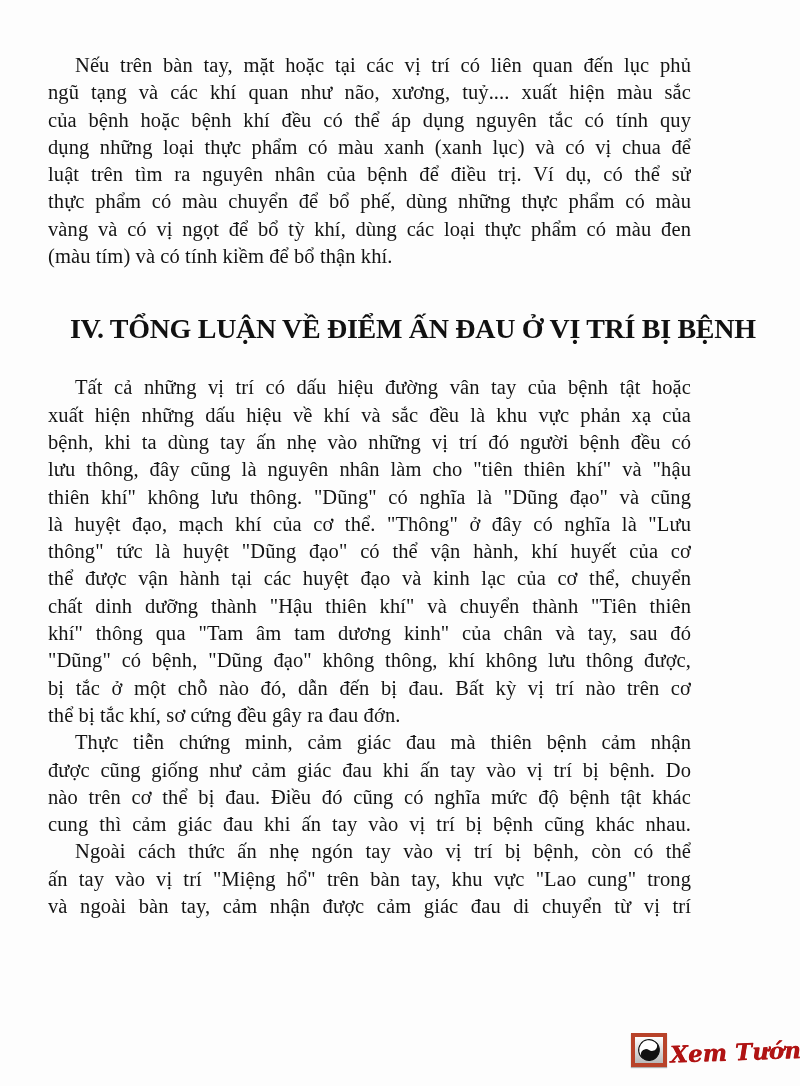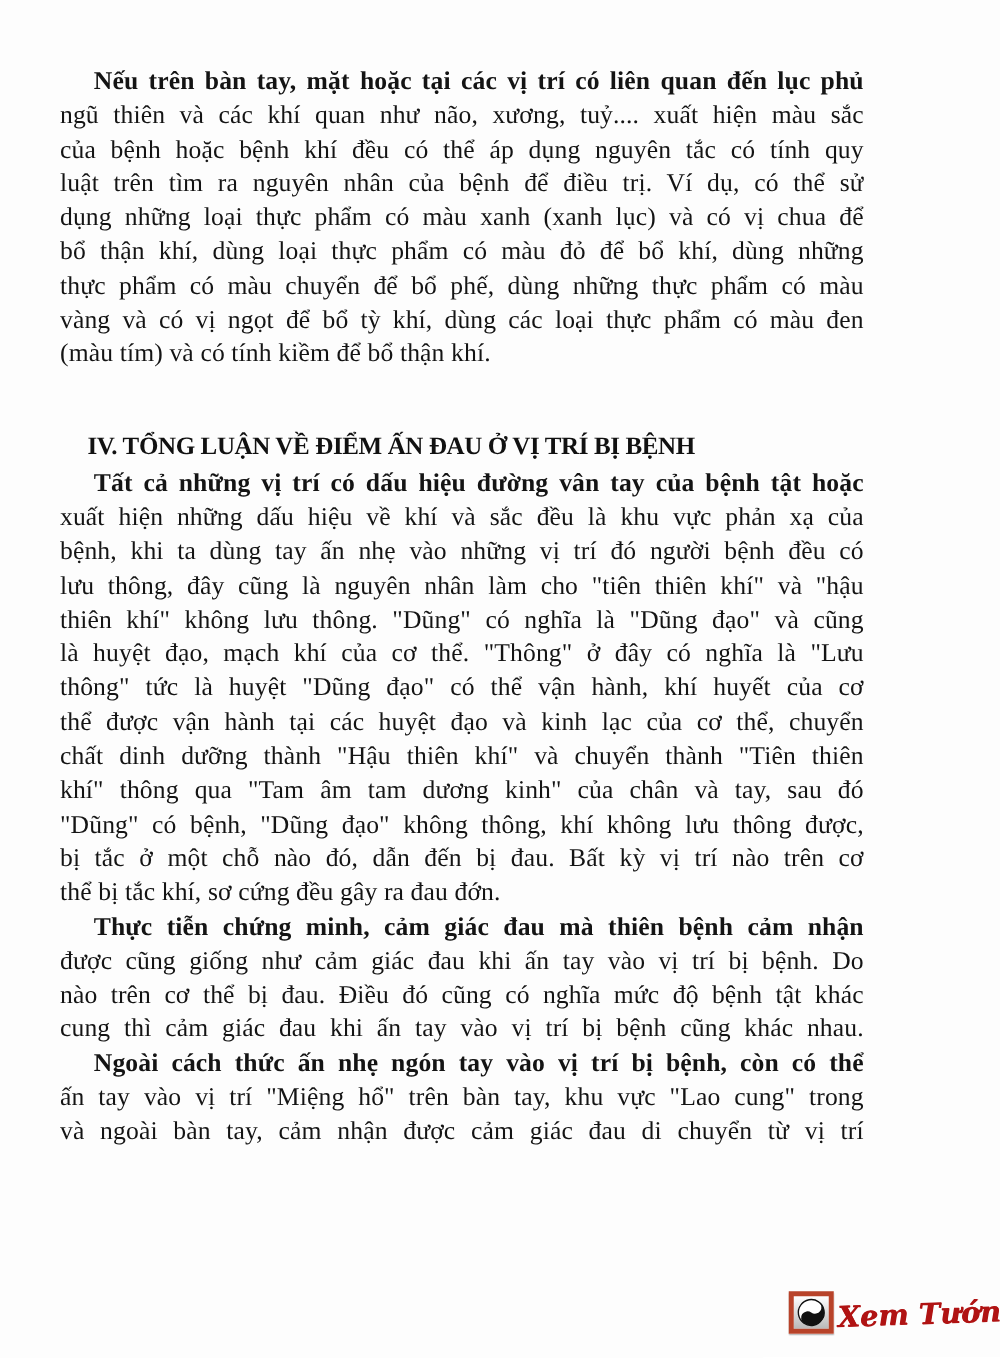--- a/index.html
+++ b/index.html
@@ -30,31 +30,31 @@
     line-height: 27.3px;
     height: 27.3px;
     text-align: justify;
     text-align-last: justify;
     white-space: normal;
     overflow: hidden;
     letter-spacing: 0.1px;
   }
   .line.indent {
     padding-left: 27px;
-    font-weight: bold;
   }
   .line.last {
     text-align-last: left;
   }
   .heading {
-    font-size: 20px;
+    font-size: 28px;
     font-weight: 700;
     letter-spacing: -0.3px;
     line-height: 34px;
     margin-top: 42px;
+    margin-bottom: 28px;
     padding-left: 22px;
     white-space: nowrap;
     color: #111111;
   }
   .watermark {
     position: absolute;
     left: 631px;
     top: 1033px;
     display: flex;
     align-items: center;
@@ -86,25 +86,24 @@
   }
 </style>
 </head>
 <body>
 
 <div class="page">
 
   <div class="text-column">
       <div class="para">
         <div class="line indent">Nếu trên bàn tay, mặt hoặc tại các vị trí có liên quan đến lục phủ</div>
-        <div class="line">ngũ thiên và các khí quan như não, xương, tuỷ.... xuất hiện màu sắc</div>
+        <div class="line">ngũ tạng và các khí quan như não, xương, tuỷ.... xuất hiện màu sắc</div>
         <div class="line">của bệnh hoặc bệnh khí đều có thể áp dụng nguyên tắc có tính quy</div>
+        <div class="line">dụng những loại thực phẩm có màu xanh (xanh lục) và có vị chua để</div>
         <div class="line">luật trên tìm ra nguyên nhân của bệnh để điều trị. Ví dụ, có thể sử</div>
-        <div class="line">dụng những loại thực phẩm có màu xanh (xanh lục) và có vị chua để</div>
-        <div class="line">bổ thận khí, dùng loại thực phẩm có màu đỏ để bổ khí, dùng những</div>
         <div class="line">thực phẩm có màu chuyển để bổ phế, dùng những thực phẩm có màu</div>
         <div class="line">vàng và có vị ngọt để bổ tỳ khí, dùng các loại thực phẩm có màu đen</div>
         <div class="line last">(màu tím) và có tính kiềm để bổ thận khí.</div>
       </div>
       <div class="heading">IV. TỔNG LUẬN VỀ ĐIỂM ẤN ĐAU Ở VỊ TRÍ BỊ BỆNH</div>
       <div class="para">
         <div class="line indent">Tất cả những vị trí có dấu hiệu đường vân tay của bệnh tật hoặc</div>
         <div class="line">xuất hiện những dấu hiệu về khí và sắc đều là khu vực phản xạ của</div>
         <div class="line">bệnh, khi ta dùng tay ấn nhẹ vào những vị trí đó người bệnh đều có</div>
         <div class="line">lưu thông, đây cũng là nguyên nhân làm cho "tiên thiên khí" và "hậu</div>

